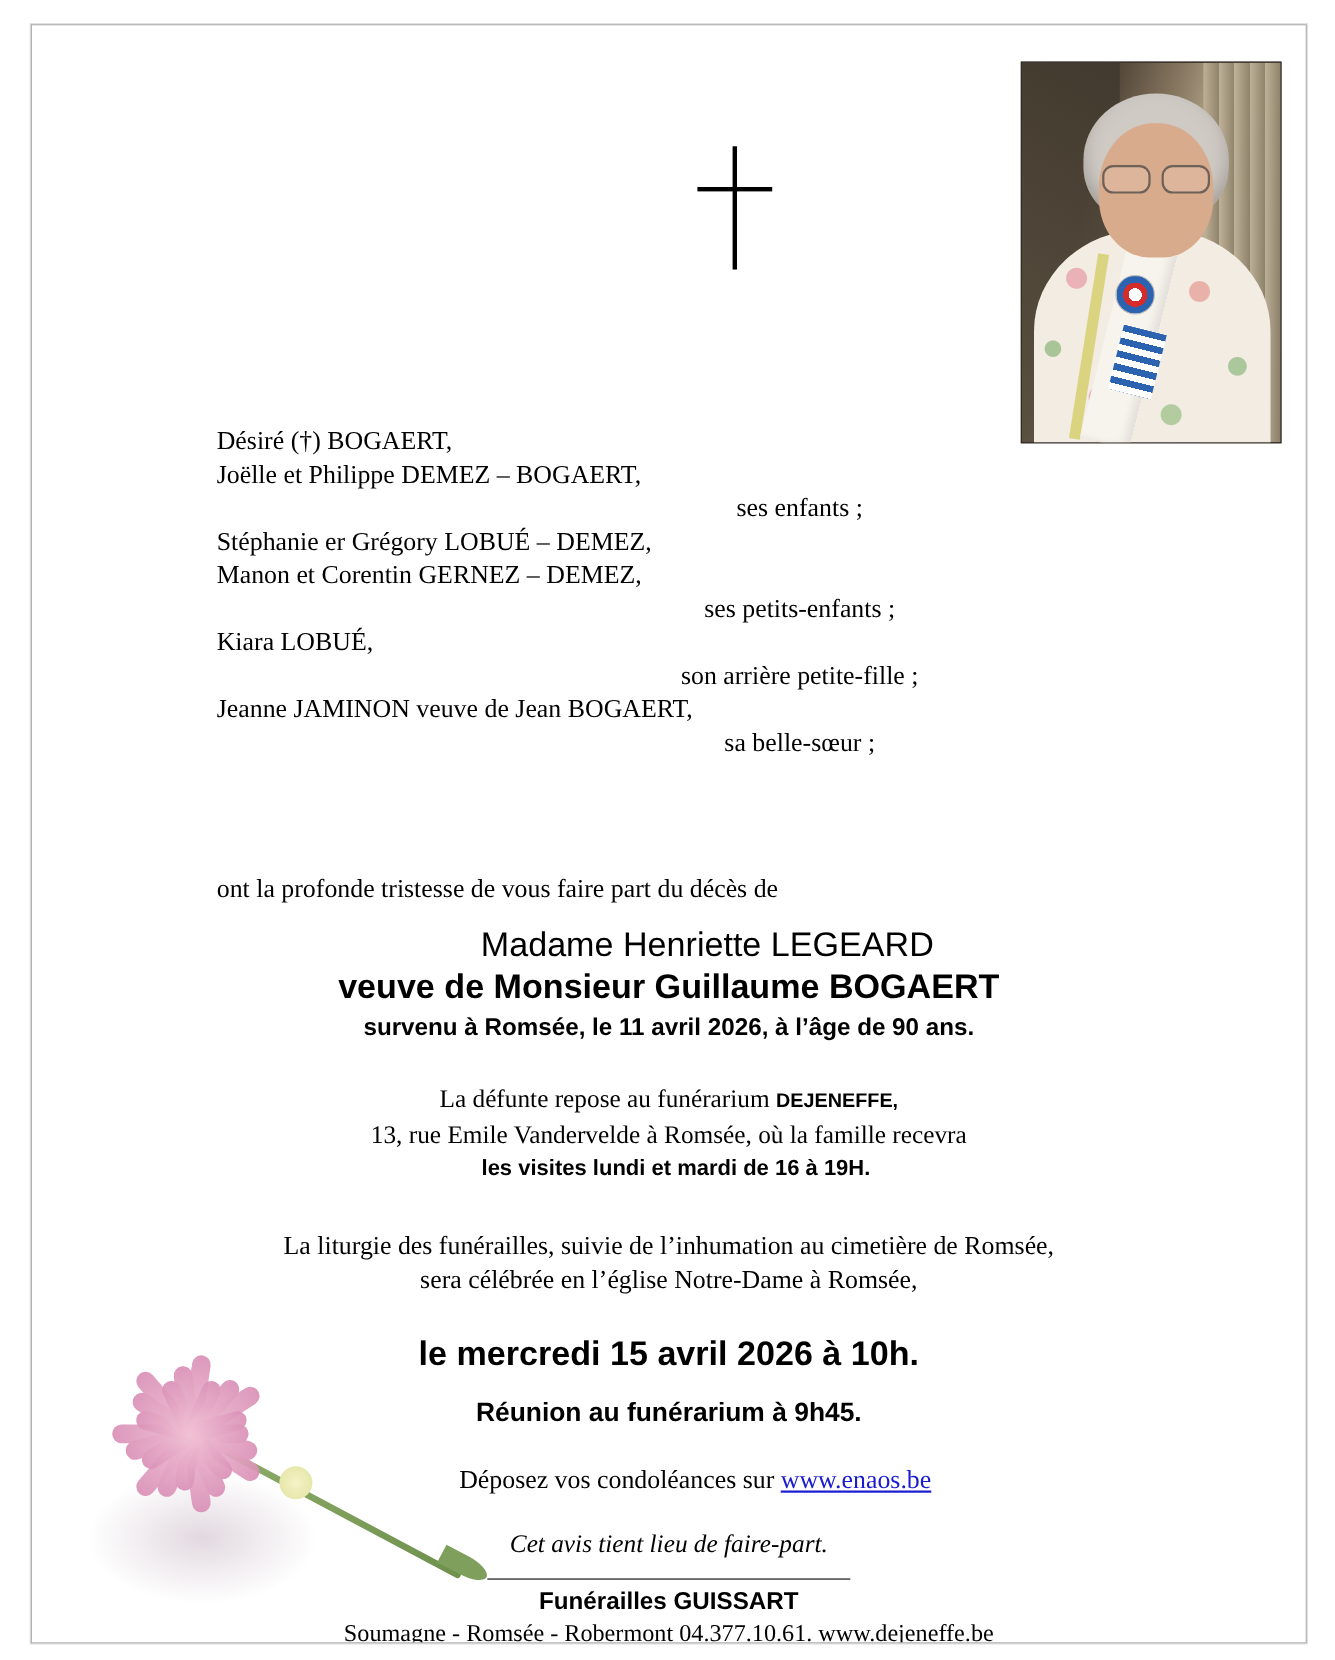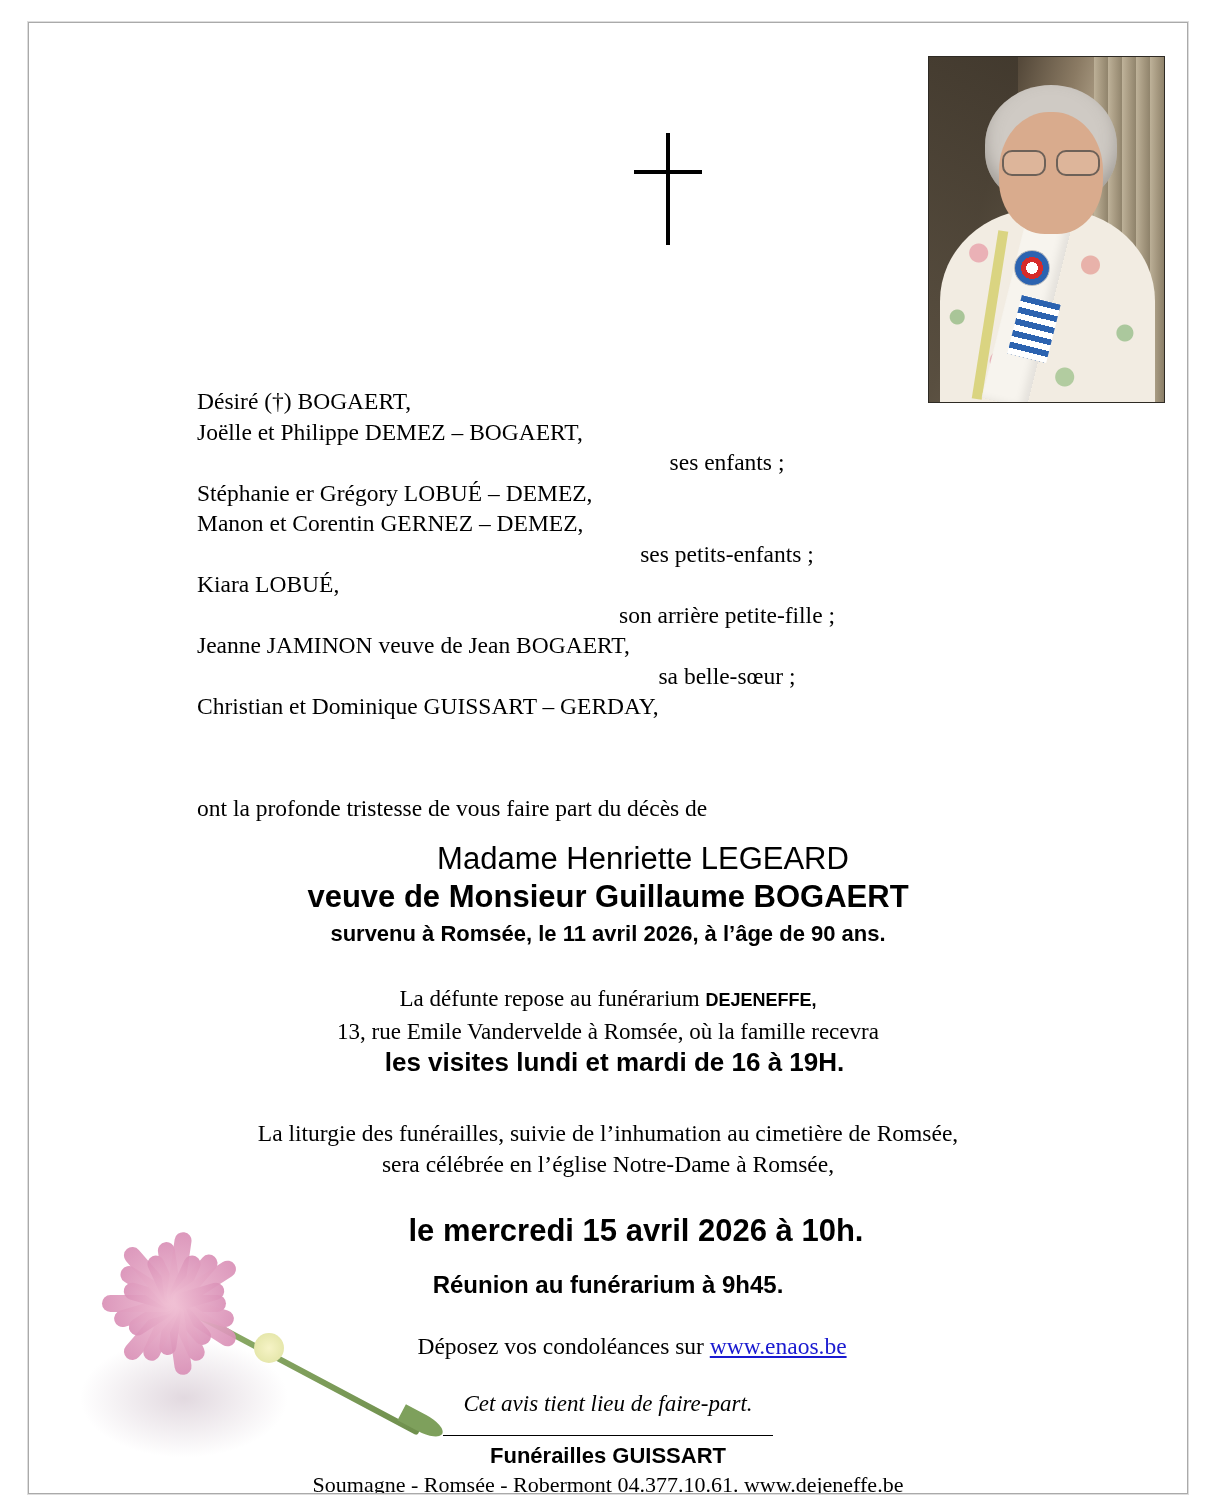--- a/index.html
+++ b/index.html
@@ -243,34 +243,33 @@
   }
   .repose {
     top: 960px;
     font-size: 23px;
     line-height: 31px;
   }
   .repose b { font-family: "Liberation Sans", sans-serif; font-size: 18px; }
   .visits {
     font-weight: bold;
     font-family: "Liberation Sans", sans-serif;
-    font-size: 26px;
+    font-size: 20px;
     padding-left: 13px;
   }
   .liturgy {
     top: 1095px;
     font-size: 23.5px;
     line-height: 31px;
   }
   .bigdate {
     top: 1190px;
     font-size: 31px;
     font-weight: bold;
     font-family: "Liberation Sans", sans-serif;
-    margin-left: 28px;
   }
   .reunion {
     top: 1248px;
     font-size: 24px;
     font-weight: bold;
     font-family: "Liberation Sans", sans-serif;
   }
   .condol {
     top: 1310px;
     font-size: 23.5px;
@@ -432,21 +431,20 @@
       <div class="ln">Désiré (†) BOGAERT,</div>
       <div class="ln">Joëlle et Philippe DEMEZ – BOGAERT,</div>
       <div class="rel">ses enfants ;</div>
       <div class="ln">Stéphanie er Grégory LOBUÉ – DEMEZ,</div>
       <div class="ln">Manon et Corentin GERNEZ – DEMEZ,</div>
       <div class="rel">ses petits-enfants ;</div>
       <div class="ln">Kiara LOBUÉ,</div>
       <div class="rel">son arrière petite-fille ;</div>
       <div class="ln">Jeanne JAMINON veuve de Jean BOGAERT,</div>
       <div class="rel">sa belle-sœur ;</div>
-      <div class="ln">Christian et Dominique GUISSART – GERDAY,</div>
     </div>
 
     <div class="announce">ont la profonde tristesse de vous faire part du décès de</div>
 
     <div class="centerblock name1">Madame Henriette LEGEARD</div>
     <div class="centerblock name2">veuve de Monsieur Guillaume BOGAERT</div>
     <div class="centerblock deathline">survenu à Romsée, le 11 avril 2026, à l’âge de 90 ans.</div>
 
     <div class="centerblock repose">
       <div>

